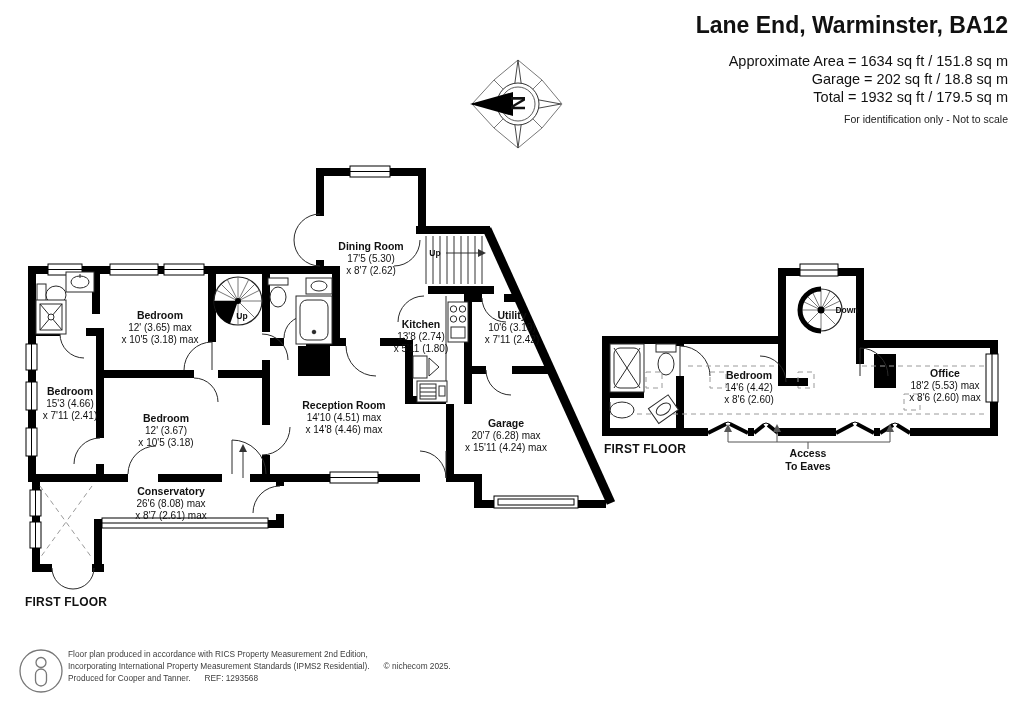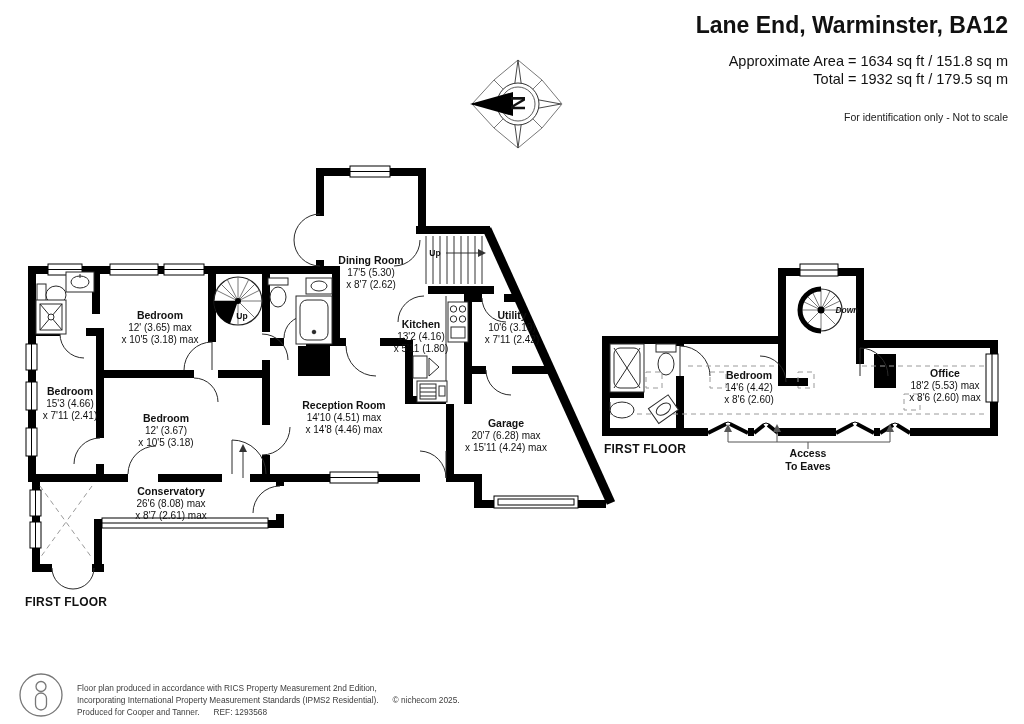--- a/index.html
+++ b/index.html
@@ -9,24 +9,24 @@
   .room-label{position:absolute;transform:translateX(-50%);text-align:center;white-space:nowrap;}
   .room-label .rn{font-weight:bold;font-size:10.5px;line-height:12.5px;}
   .room-label .rd{font-size:10px;line-height:12px;text-align:center;}
   .floor-label{position:absolute;font-weight:bold;font-size:12px;letter-spacing:.2px;}
   .stair-label{position:absolute;transform:translate(-50%,-50%);font-weight:bold;font-size:8.5px;}
   .eaves-label{position:absolute;transform:translateX(-50%);text-align:center;
                font-weight:bold;font-size:10.5px;line-height:13px;}
   .header{position:absolute;top:12px;right:16px;text-align:right;}
   .header .title{font-weight:bold;font-size:23px;line-height:26px;margin-bottom:14px;}
   .header .area-line{font-size:14.5px;line-height:18px;}
-  .header .disclaimer{font-size:10.5px;margin-top:23px;color:#222;}
+  .header .disclaimer{font-size:10.5px;margin-top:7px;color:#222;}
   .compass-n{position:absolute;left:518px;top:104px;transform:translate(-50%,-54%) rotate(-90deg);
              font-weight:bold;font-size:21px;}
-  .footer{position:absolute;left:18px;top:672px;display:flex;align-items:flex-end;gap:13px;}
+  .footer{position:absolute;left:18px;top:648px;display:flex;align-items:flex-start;gap:4px;}
   .footer .ftext{font-size:8.3px;line-height:12px;color:#3c3c3c;}
   .footer .gap{display:inline-block;width:14px;}
 </style>
 </head>
 <body>
 
 <svg id="plan-svg" width="1024" height="724" viewBox="0 0 1024 724">
 
   <g>
     <g fill="#000">
@@ -380,34 +380,35 @@
     <polygon points="518,60 523,97 561,104 523,111 518,148 513,111 472,104 513,97" fill="#fff" stroke="#333" stroke-width="0.9"></polygon>
     <circle cx="518" cy="104" r="21" fill="#fff" stroke="#333" stroke-width="1"></circle>
     <circle cx="518" cy="104" r="17" fill="none" stroke="#333" stroke-width="0.8"></circle>
     <polygon points="470,104 513,92 513,116" fill="#000"></polygon>
   </g>
 </svg>
 
 <div class="header">
   <div class="title">Lane End, Warminster, BA12</div>
   <div class="area-line">Approximate Area = 1634 sq ft / 151.8 sq m</div>
+  <div class="area-line">Garage = 202 sq ft / 18.8 sq m</div>
   <div class="area-line">Total = 1932 sq ft / 179.5 sq m</div>
   <div class="disclaimer">For identification only - Not to scale</div>
 </div>
 
 <div class="compass-n">N</div>
 
-<div class="room-label" style="left:371px;top:254px;">
+<div class="room-label" style="left:371px;top:240px;">
   <div class="rn">Dining Room</div>
   <div class="rd">17'5 (5.30)</div>
   <div class="rd">x 8'7 (2.62)</div>
 </div>
 <div class="room-label" style="left:421px;top:296px;margin-top:22px;">
   <div class="rn">Kitchen</div>
-  <div class="rd">13'2 (4.16)</div>
+  <div class="rd">13'8 (2.74)</div>
   <div class="rd">x 5'11 (1.80)</div>
 </div>
 <div class="room-label" style="left:512px;top:309px;">
   <div class="rn">Utility</div>
   <div class="rd">10'6 (3.19)</div>
   <div class="rd">x 7'11 (2.42)</div>
 </div>
 <div class="room-label" style="left:160px;top:309px;">
   <div class="rn">Bedroom</div>
   <div class="rd">12' (3.65) max</div>
@@ -445,21 +446,21 @@
   <div class="rd">x 8'6 (2.60)</div>
 </div>
 <div class="room-label" style="left:945px;top:367px;">
   <div class="rn">Office</div>
   <div class="rd">18'2 (5.53) max</div>
   <div class="rd">x 8'6 (2.60) max</div>
 </div>
 
 <div class="stair-label" style="left:242px;top:316px;">Up</div>
 <div class="stair-label" style="left:435px;top:253px;">Up</div>
-<div class="stair-label" style="left:847px;top:310px;font-style:italic;">Down</div>
+<div class="stair-label" style="left:847px;top:310px;">Down</div>
 <div class="floor-label" style="left:25px;top:595px;">FIRST FLOOR</div>
 <div class="floor-label" style="left:604px;top:442px;">FIRST FLOOR</div>
 <div class="eaves-label" style="left:808px;top:447px;">
   <div>Access</div>
   <div>To Eaves</div>
 </div>
 
 <div class="footer">
   <svg width="46" height="46" viewBox="0 0 46 46">
     <circle cx="23" cy="23" r="21" fill="none" stroke="#777" stroke-width="1.3"></circle>

